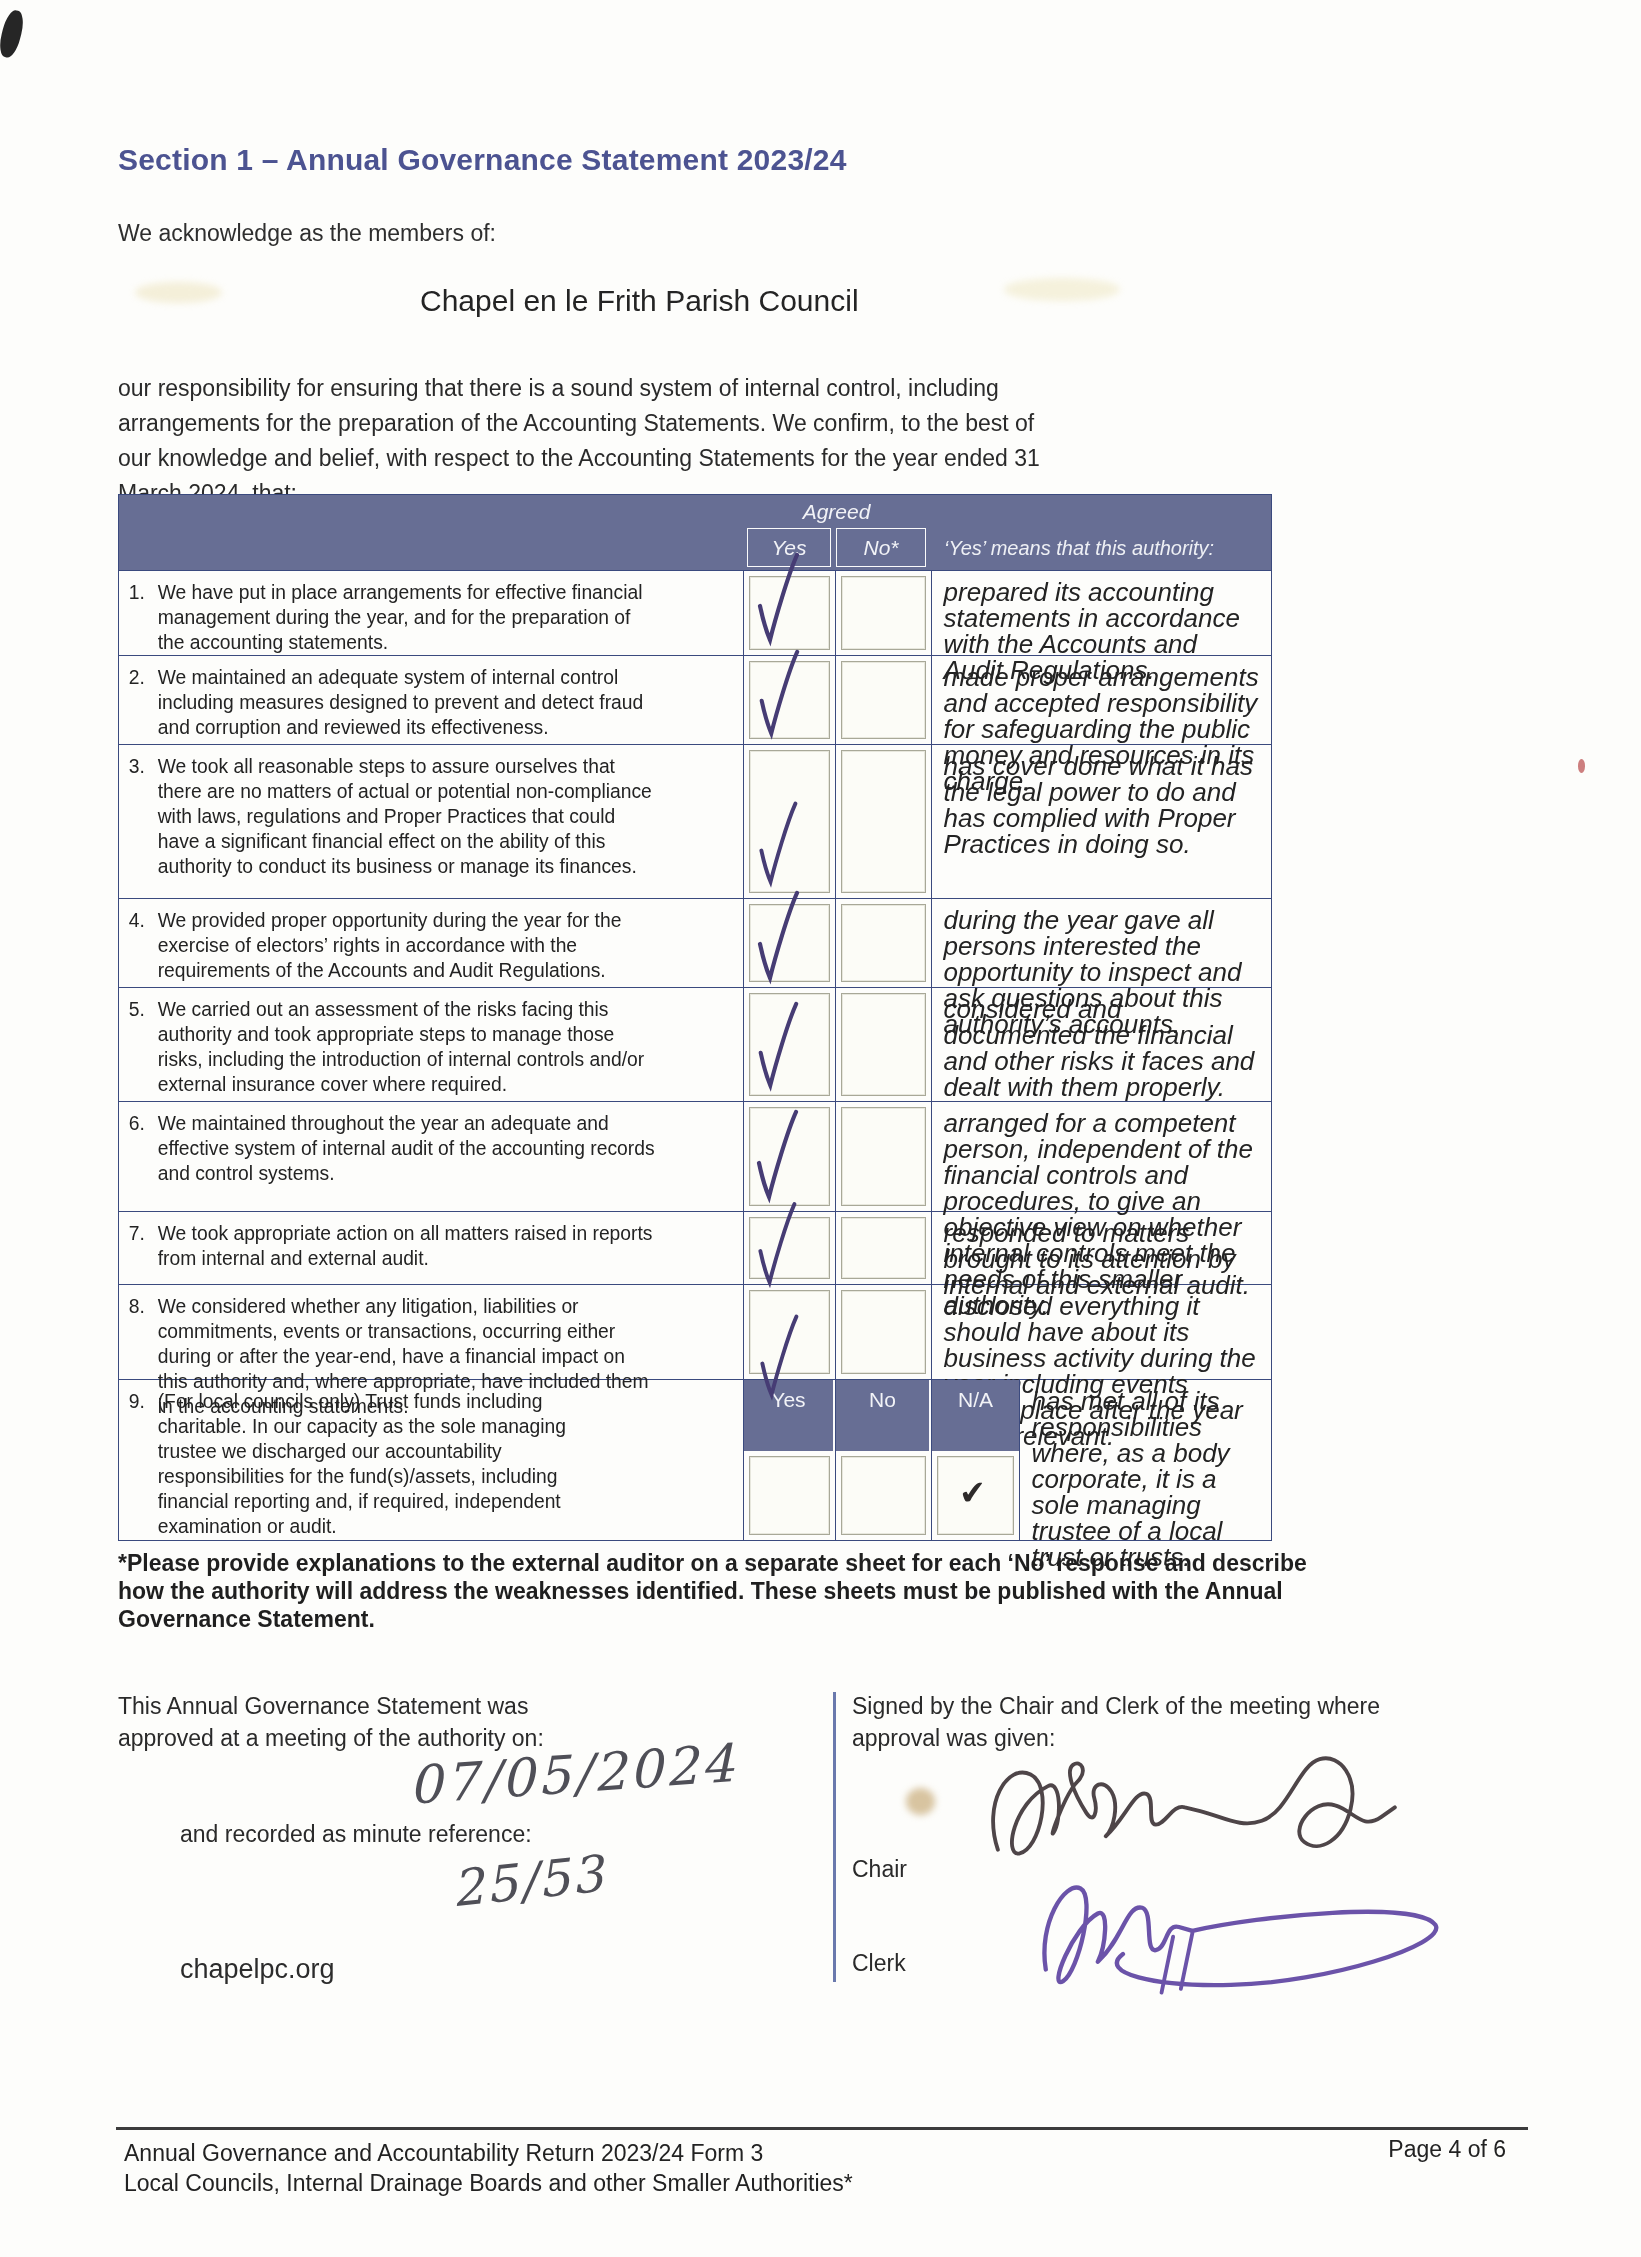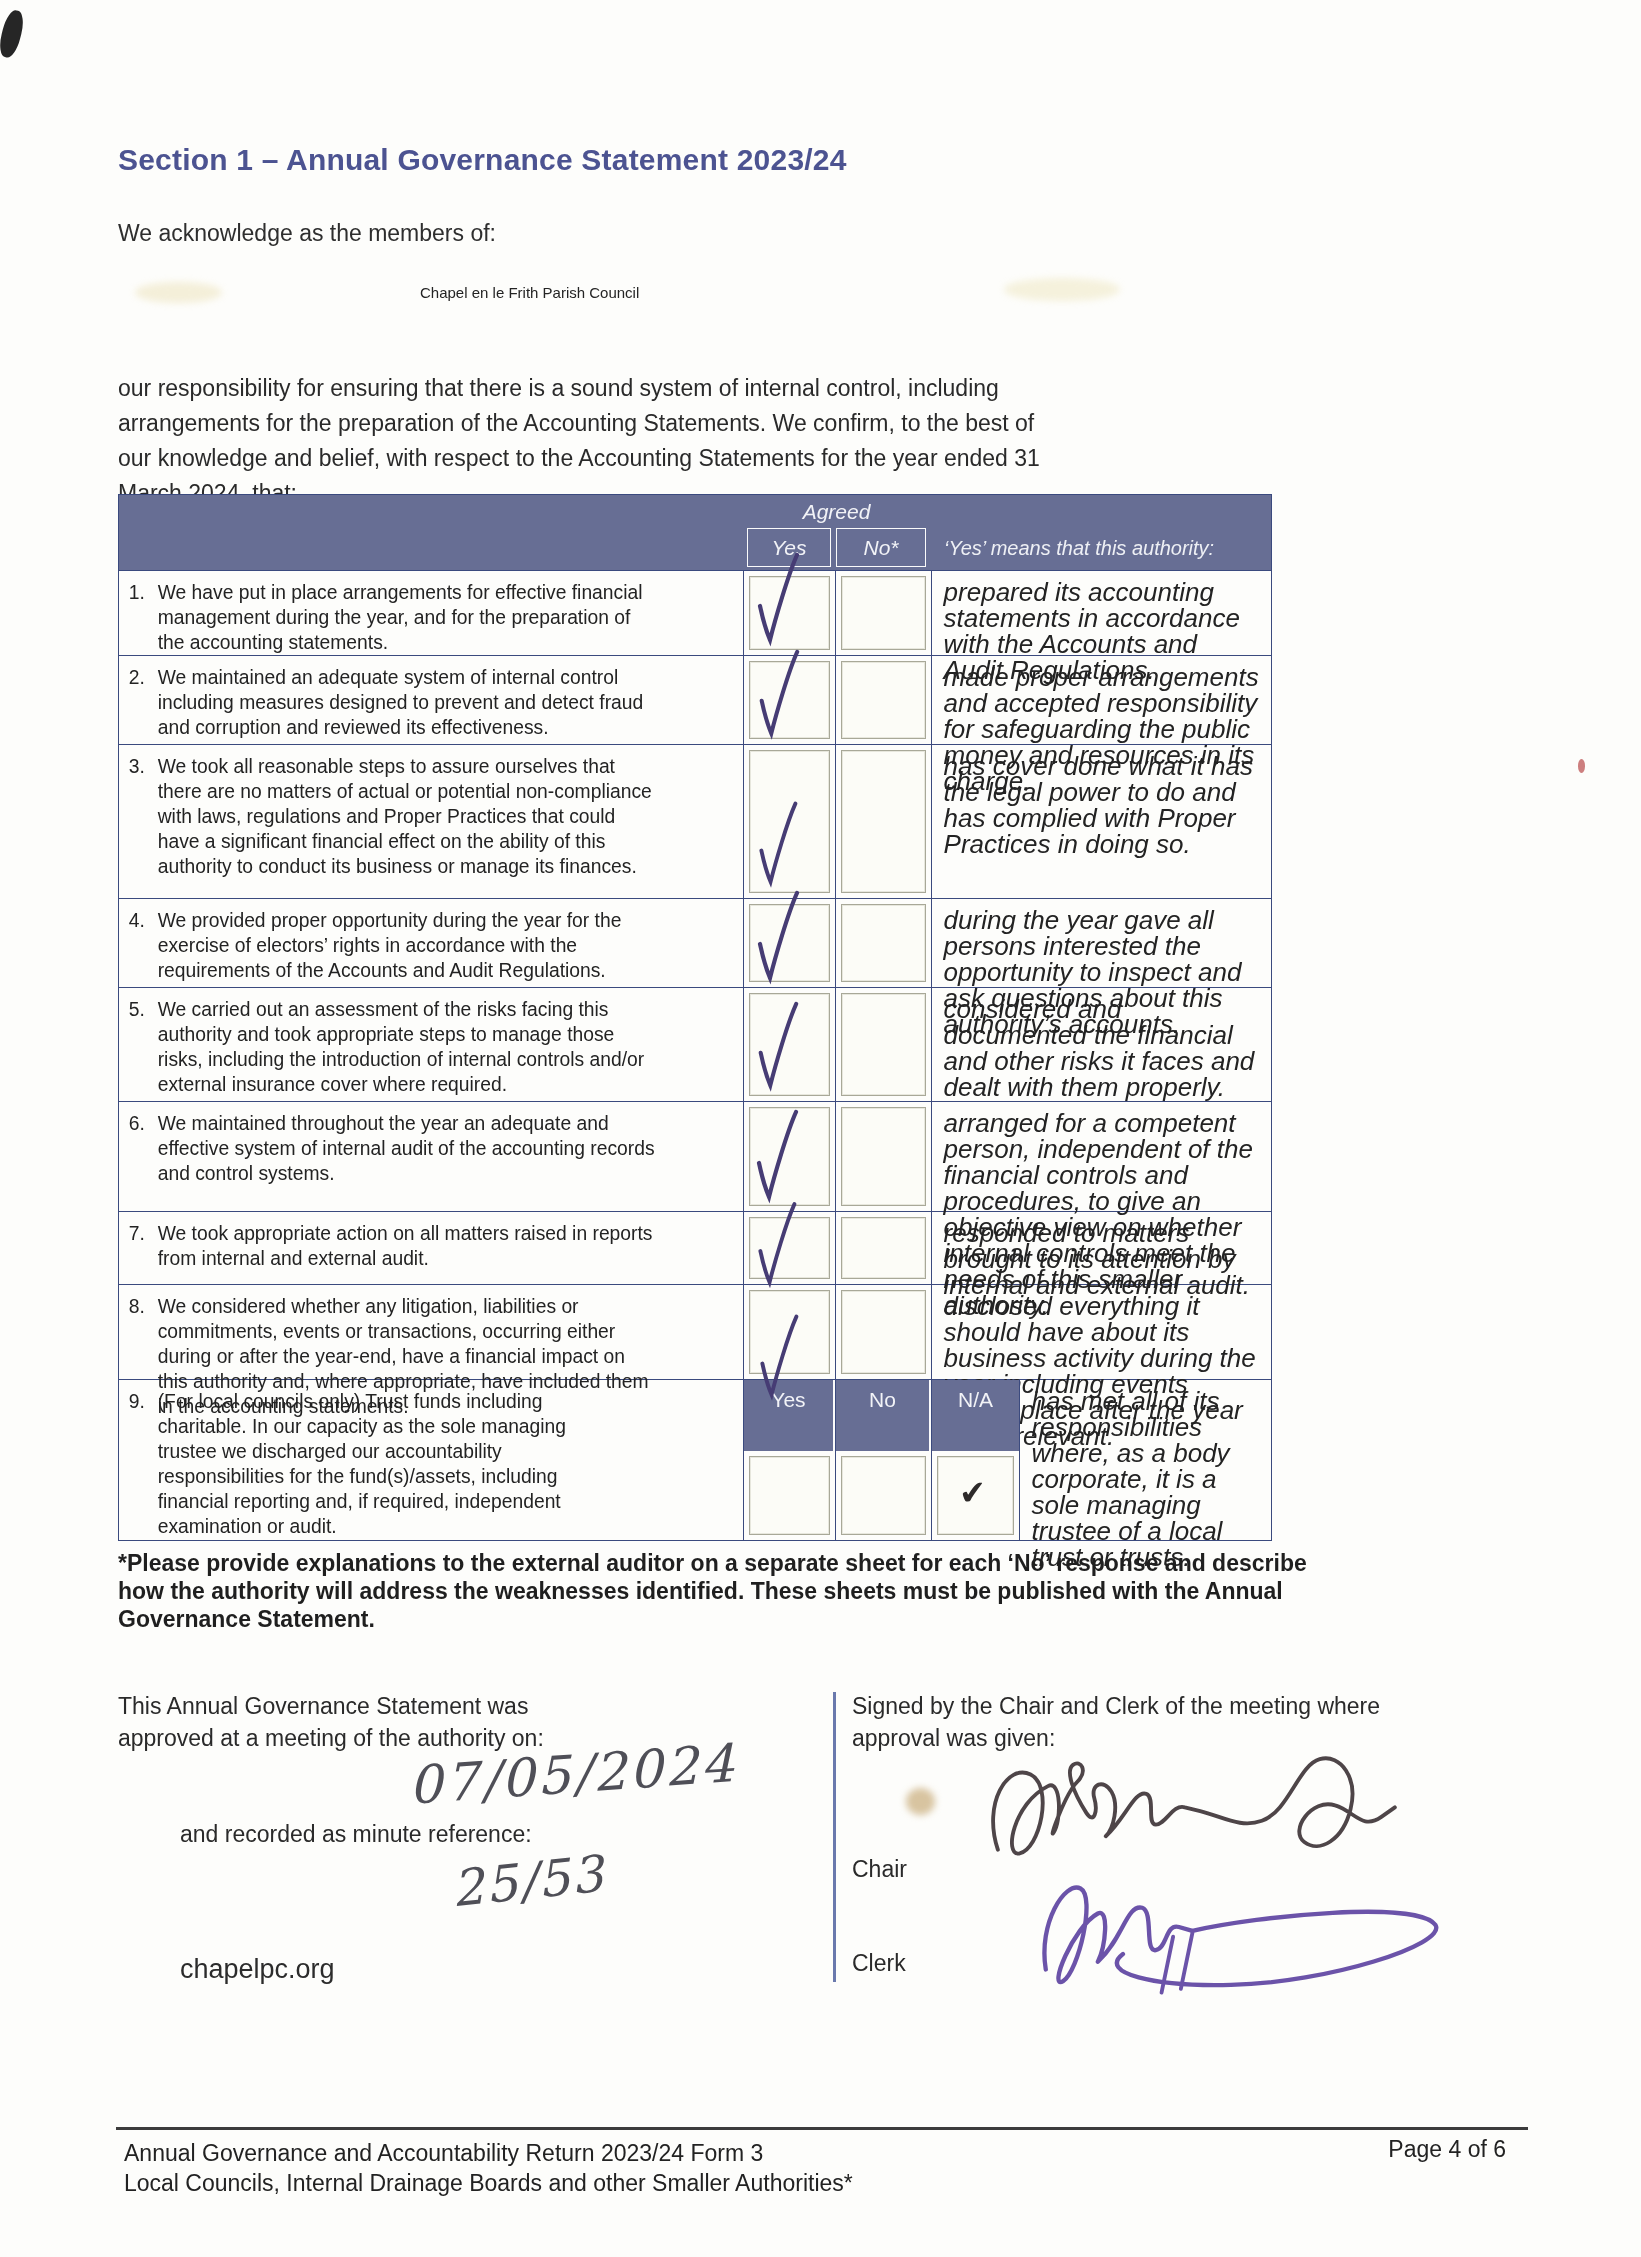--- a/index.html
+++ b/index.html
@@ -3,21 +3,21 @@
 <meta charset="utf-8">
 <style>
   html,body{margin:0;padding:0;background:#777;}
   .page{position:relative;width:1641px;height:2257px;background:#fdfdfb;margin:0 auto;
         font-family:"Liberation Sans",sans-serif;color:#272727;overflow:hidden;}
   .abs{position:absolute;}
 
   
   .title{left:118px;top:143px;font-size:30px;font-weight:bold;color:#4c5391;letter-spacing:0.2px;}
   .ack{left:118px;top:220px;font-size:23px;color:#2e2e2e;}
-  .council{left:420px;top:284px;font-size:15px;color:#242424;text-align:right;}
+  .council{left:420px;top:284px;font-size:30px;color:#242424;text-align:right;}
   .intro{left:118px;top:371px;width:932px;font-size:23px;line-height:35px;color:#2a2a2a;}
 
   
   .agtable{left:118px;top:494px;width:1154px;border:1.9px solid #3b4a7e;box-sizing:border-box;background:#fdfdfb;}
   .aghead{position:relative;height:75px;background:#676e94;}
   .agreed{position:absolute;left:624px;top:4.8px;width:187px;text-align:center;
           font-style:italic;color:#f2f3f7;font-size:21px;}
   .hd-box{position:absolute;top:33px;height:39px;border:1.9px solid #fbfbfb;box-sizing:border-box;
           display:flex;align-items:center;justify-content:center;font-style:italic;color:#f2f3f7;font-size:21px;}
   .hd-yes{left:628px;width:84px;}

